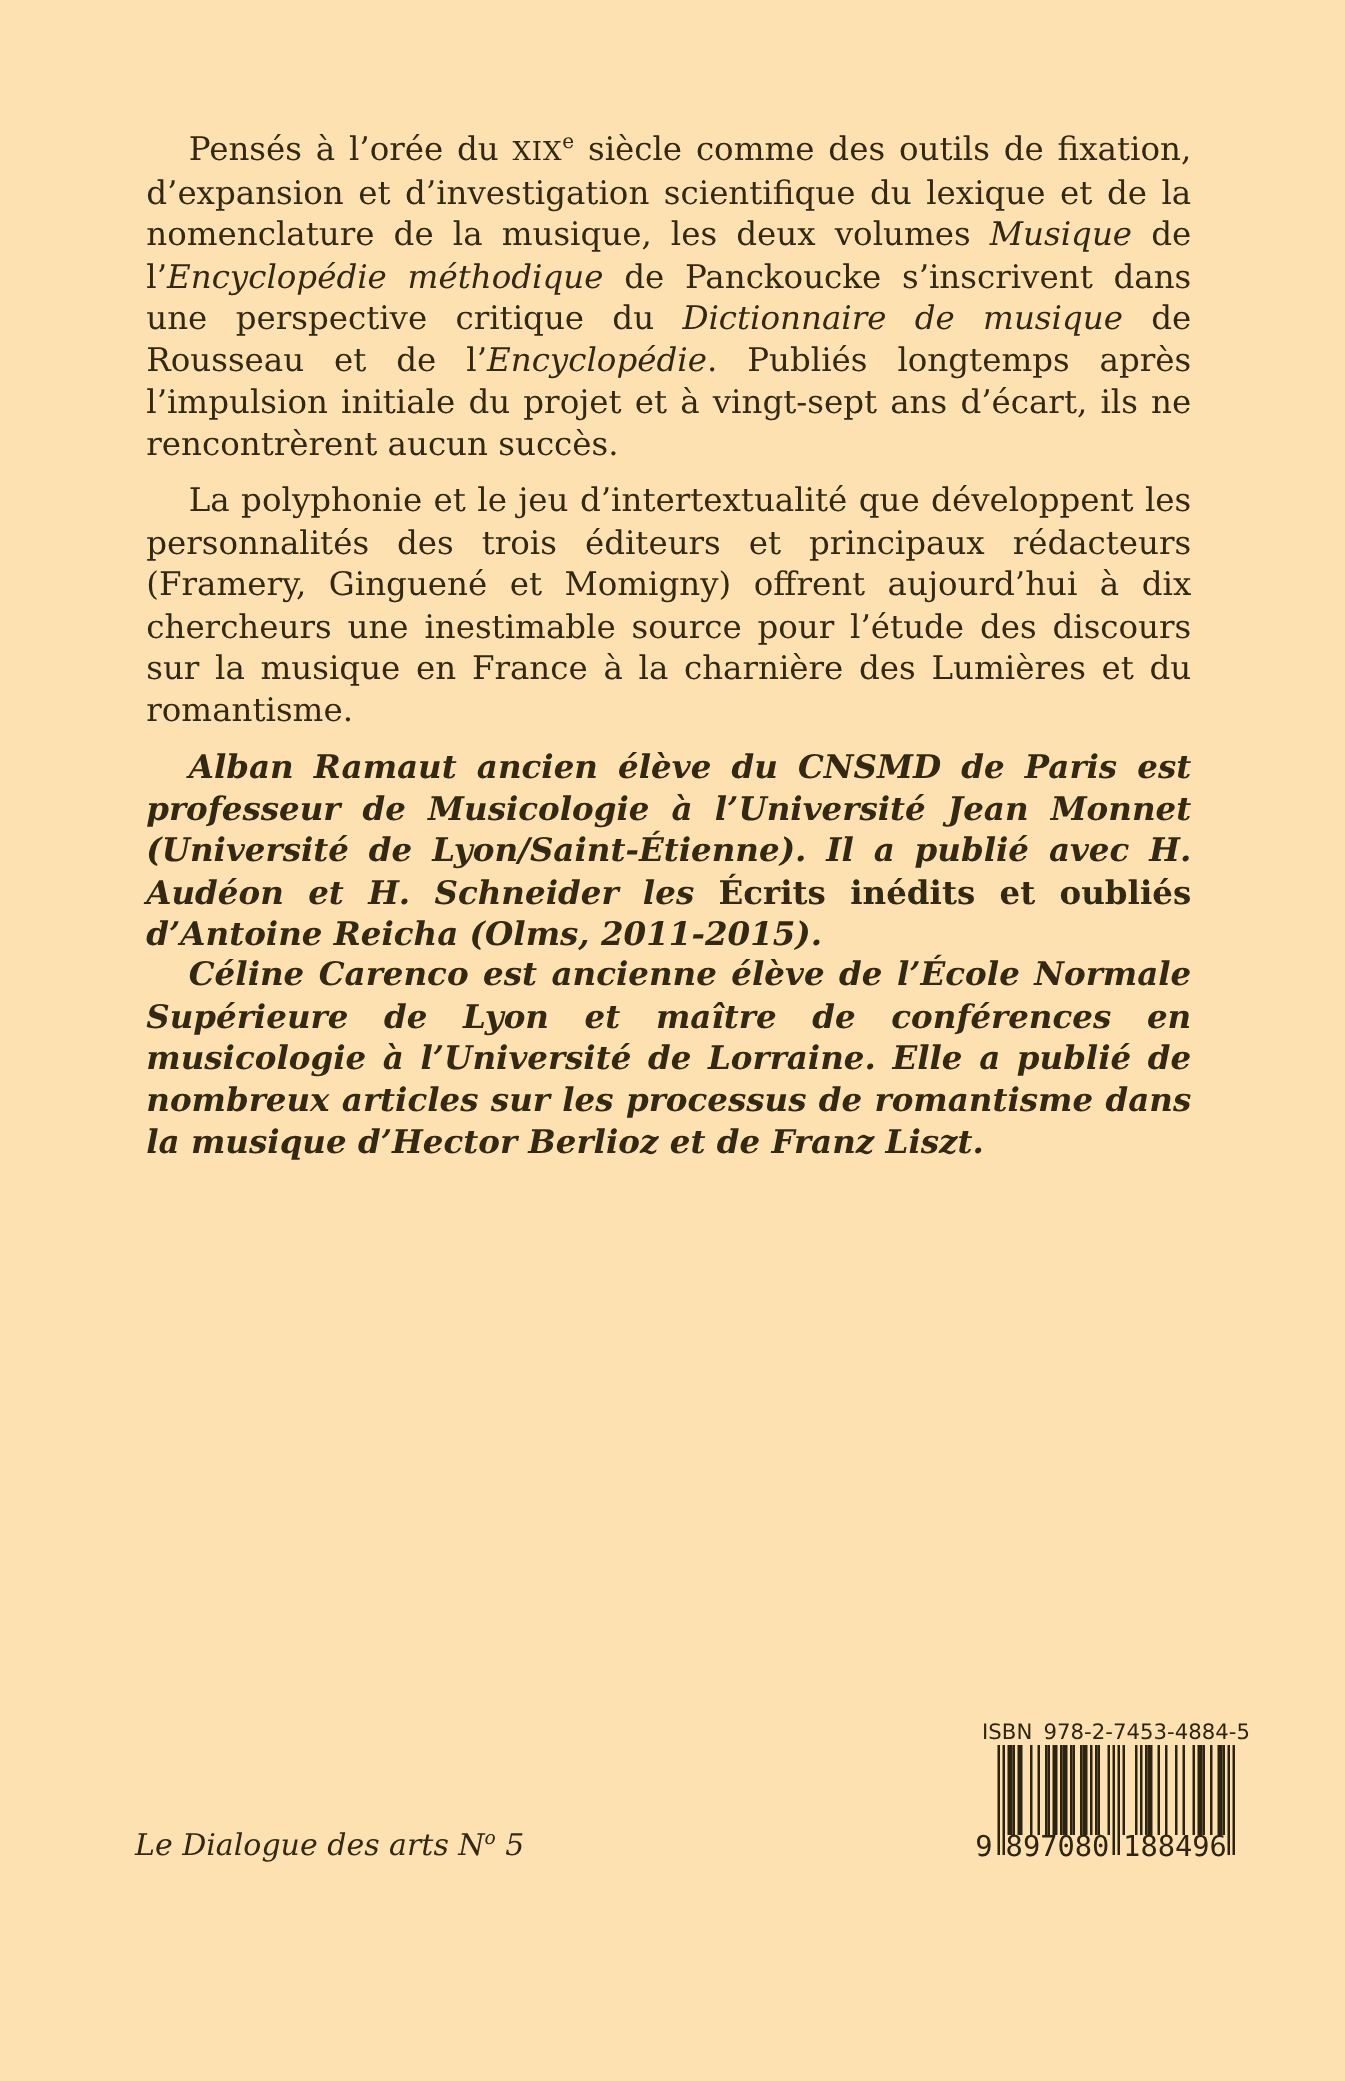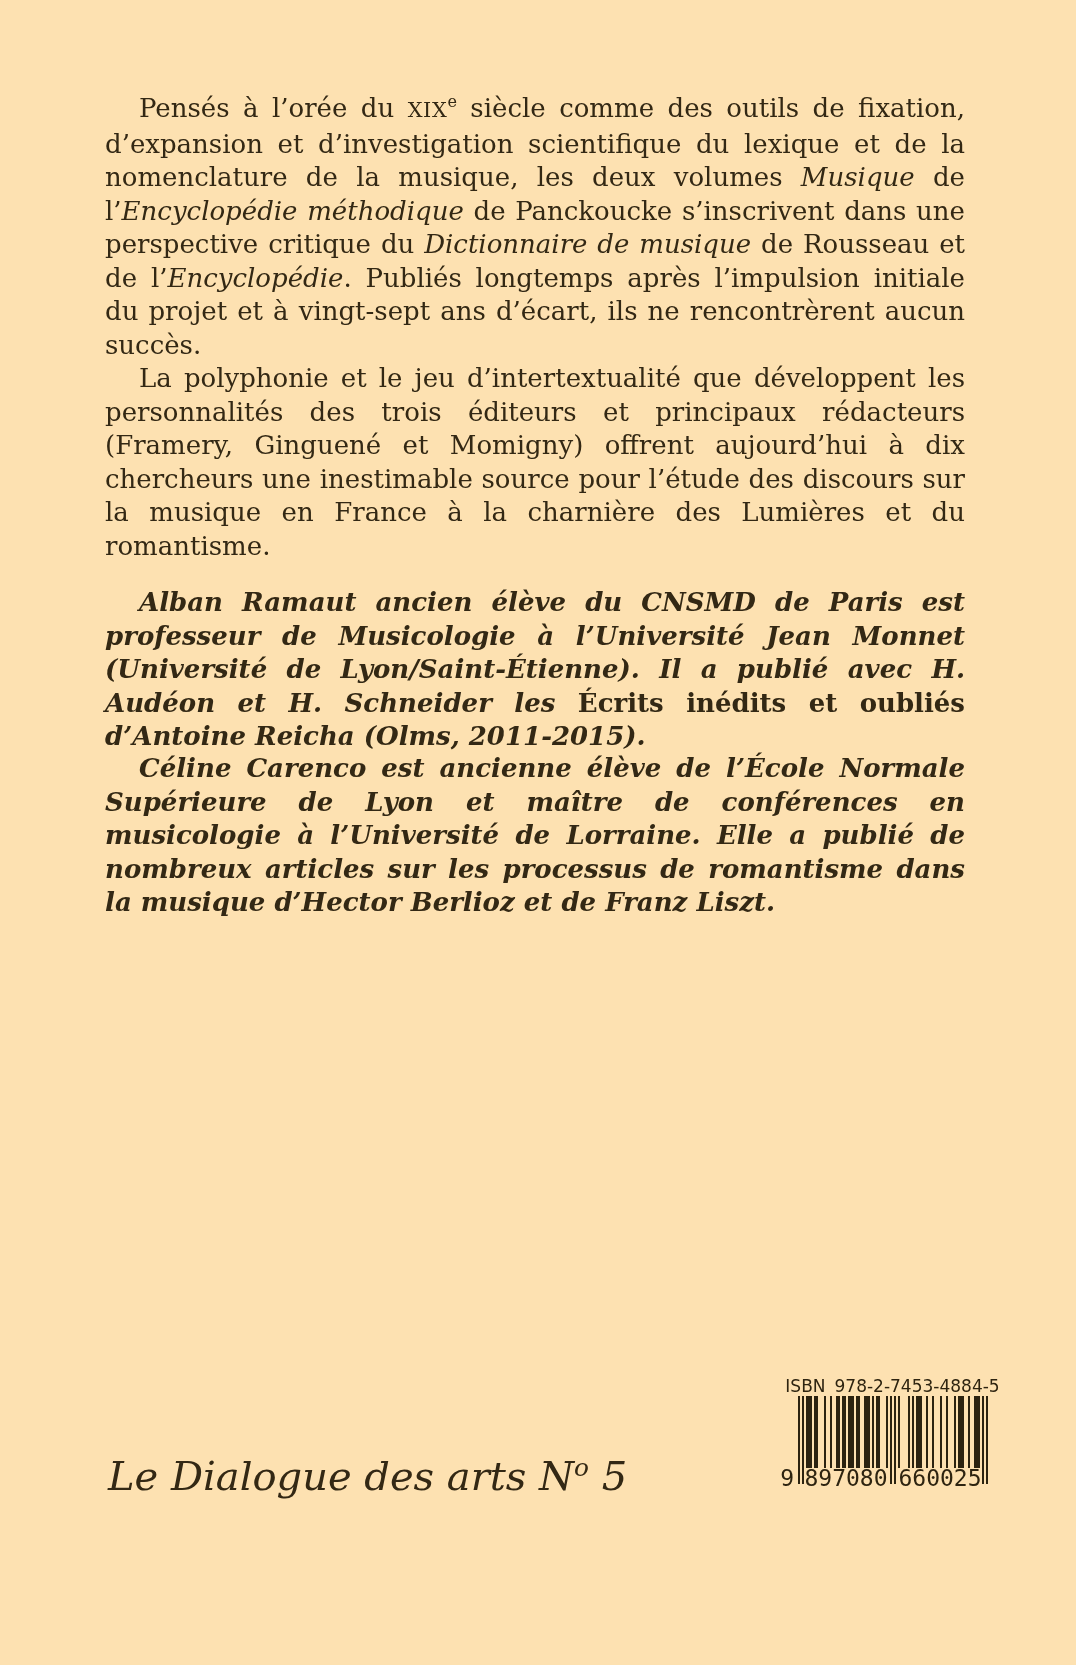--- a/index.html
+++ b/index.html
@@ -20,51 +20,51 @@
   }
   .text-block {
     position: absolute;
     left: 105px;
     width: 860px;
   }
   .blurb { top: 92px; }
   .bio1  { top: 586px; }
   .bio2  { top: 752px; }
   .para {
-    margin: 0;
+    margin: 12px;
     text-align: justify;
     text-indent: 34px;
   }
   .bio .para { font-style: italic; font-weight: bold; }
   .run-n  { font-style: normal; }
   .run-i  { font-style: italic; }
   .run-sc { font-size: 0.8em; letter-spacing: 0.03em; }
   .run-sup { vertical-align: super; font-size: 0.62em; line-height: 0; }
   .footer-series {
     position: absolute;
     left: 108px;
     top: 1458px;
     font-style: italic;
-    font-size: 40px;
+    font-size: 24px;
     line-height: 36px;
     white-space: nowrap;
   }
   .barcode-block {
     position: absolute;
     left: 775px;
     top: 1376px;
     width: 230px;
     height: 120px;
   }
   .isbn-label {
     position: absolute;
     left: 10px;
     top: 0;
     width: 215px;
-    text-align: center;
+    text-align: right;
     font-family: "DejaVu Sans", "Liberation Sans", sans-serif;
     font-size: 17px;
     line-height: 20px;
     white-space: nowrap;
     color: #2e2410;
   }
   .isbn-word { margin-right: 9px; }
   .ean-bars {
     position: absolute;
     left: 23px;
@@ -111,21 +111,21 @@
 
   <div class="footer-series"><span class="run-i">Le Dialogue des arts N</span><span class="run-sup">o</span><span class="run-i"> 5</span></div>
 
   <div class="barcode-block">
     <div class="isbn-label">
       <span class="isbn-word">ISBN</span><span>978-2-7453-4884-5</span>
     </div>
     <div class="ean-bars">
       <span class="ean-digit d9">9</span>
       <span class="ean-digit dg1">897080</span>
-      <span class="ean-digit dg2">660025</span>
+      <span class="ean-digit dg2">188496</span>
     <div class="bar" style="left: 0px; height: 88px; background: rgb(44, 35, 16);"></div>
         <div class="bar" style="left: 4px; height: 88px; background: rgb(44, 35, 16);"></div>
         <div class="bar" style="left: 8px; height: 72px; background: rgb(44, 35, 16);"></div>
         <div class="bar" style="left: 10px; height: 72px; background: rgb(44, 35, 16);"></div>
         <div class="bar" style="left: 12px; height: 72px; background: rgb(44, 35, 16);"></div>
         <div class="bar" style="left: 16px; height: 72px; background: rgb(44, 35, 16);"></div>
         <div class="bar" style="left: 18px; height: 72px; background: rgb(44, 35, 16);"></div>
         <div class="bar" style="left: 26px; height: 72px; background: rgb(44, 35, 16);"></div>
         <div class="bar" style="left: 32px; height: 72px; background: rgb(44, 35, 16);"></div>
         <div class="bar" style="left: 38px; height: 72px; background: rgb(44, 35, 16);"></div>

